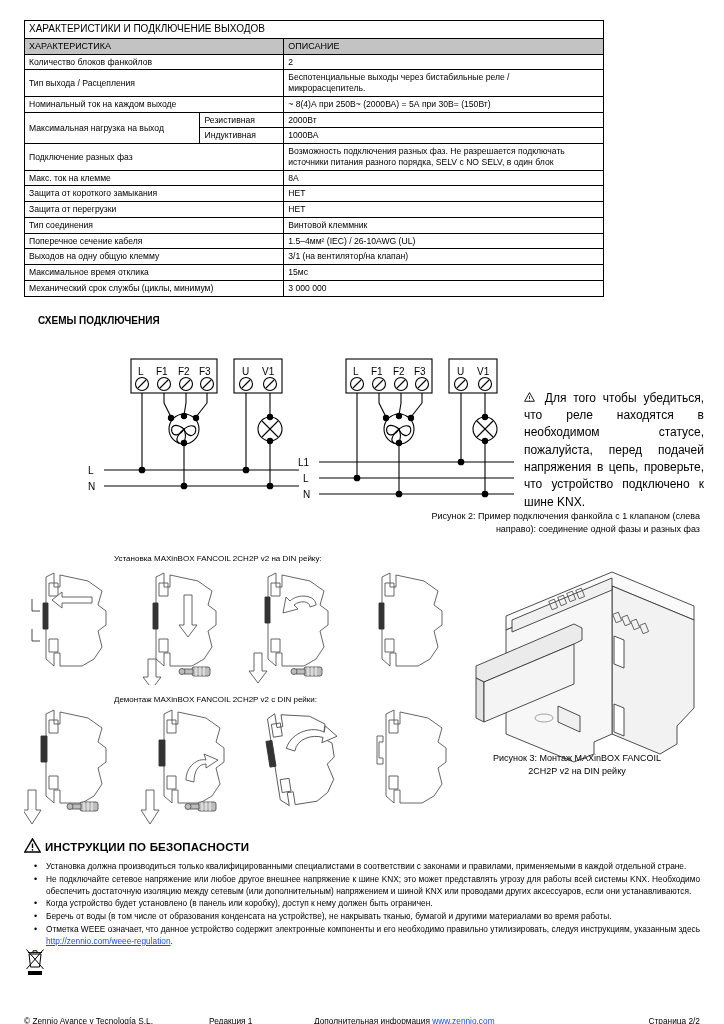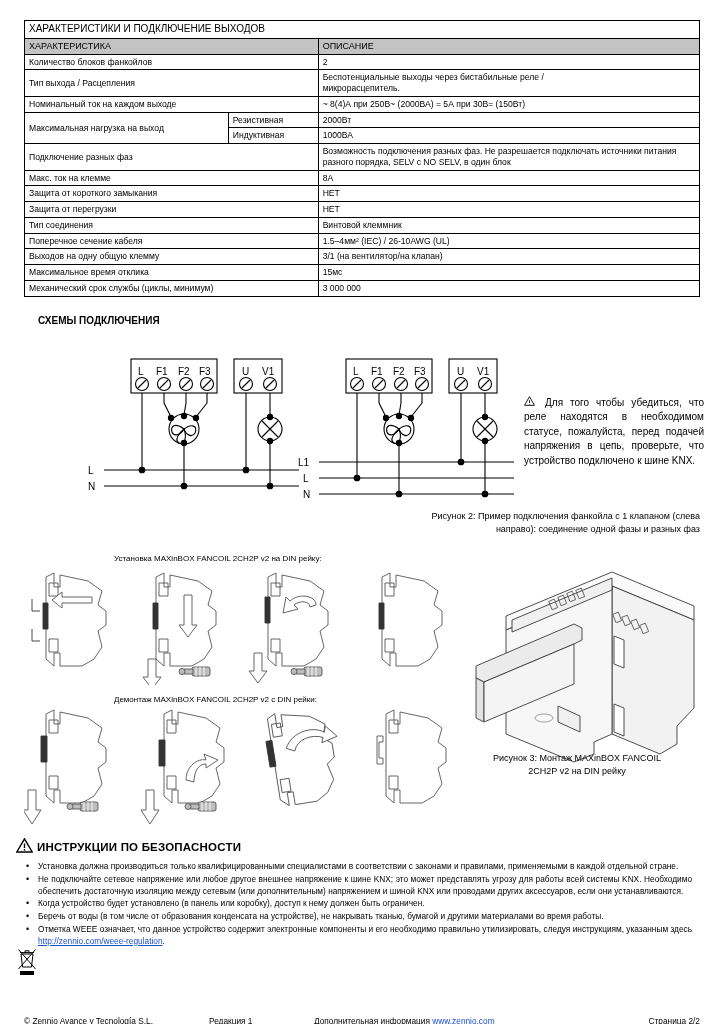--- a/index.html
+++ b/index.html
@@ -10,21 +10,21 @@
     background: #ffffff;
     font-family: "Liberation Sans", sans-serif;
     color: #000000;
     position: relative;
     overflow: hidden;
   }
   .page { position: relative; width: 724px; height: 1024px; padding: 0 24px; }
 
   
   table.spec {
-    width: 676px;
+    width: 580px;
     border-collapse: collapse;
     margin-top: 20px;
     font-size: 8.6px;
   }
   table.spec td, table.spec th {
     border: 1px solid #000;
     padding: 2px 4px;
     vertical-align: middle;
     line-height: 1.25;
     font-weight: normal;
@@ -52,23 +52,23 @@
   .sect-h {
     font-weight: bold;
     font-size: 10px;
     margin: 18px 0 0 14px;
   }
 
   
   .wiring-area { position: relative; height: 170px; margin-top: 8px; }
   .warn-box {
     position: absolute;
-    left: 500px; top: 62px;
+    left: 500px; top: 56px;
     width: 180px;
-    font-size: 10px;
+    font-size: 12px;
     line-height: 1.45;
     text-align: justify;
     text-align-last: left;
   }
   .warn-box .wtri { margin-right: 3px; }
 
   .fig-cap {
     text-align: right;
     font-size: 9px;
     line-height: 1.45;
@@ -89,21 +89,21 @@
   .fig3-cap {
     position: absolute;
     left: 462px; top: 732px;
     width: 230px;
     text-align: center;
     font-size: 9px;
     line-height: 1.45;
   }
 
   
-  .safety-wrap { position: absolute; left: 16px; top: 818px; width: 676px; }
+  .safety-wrap { position: absolute; left: 24px; top: 818px; width: 676px; }
   .safety-h {
     display: flex; align-items: center;
     font-weight: bold; font-size: 11.5px;
     letter-spacing: 0.2px;
   }
   .safety-h .tri { margin-right: 4px; display: inline-block; }
   ul.safety {
     list-style: none;
     margin: 6px 0 0 0;
     padding: 0;

